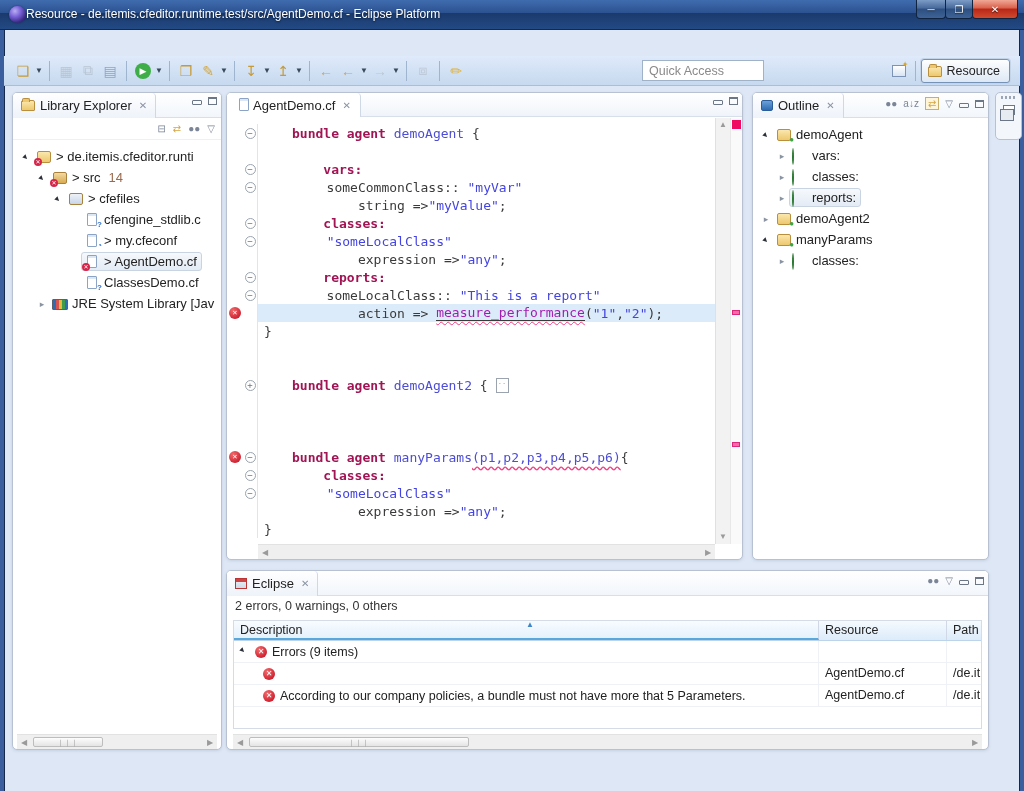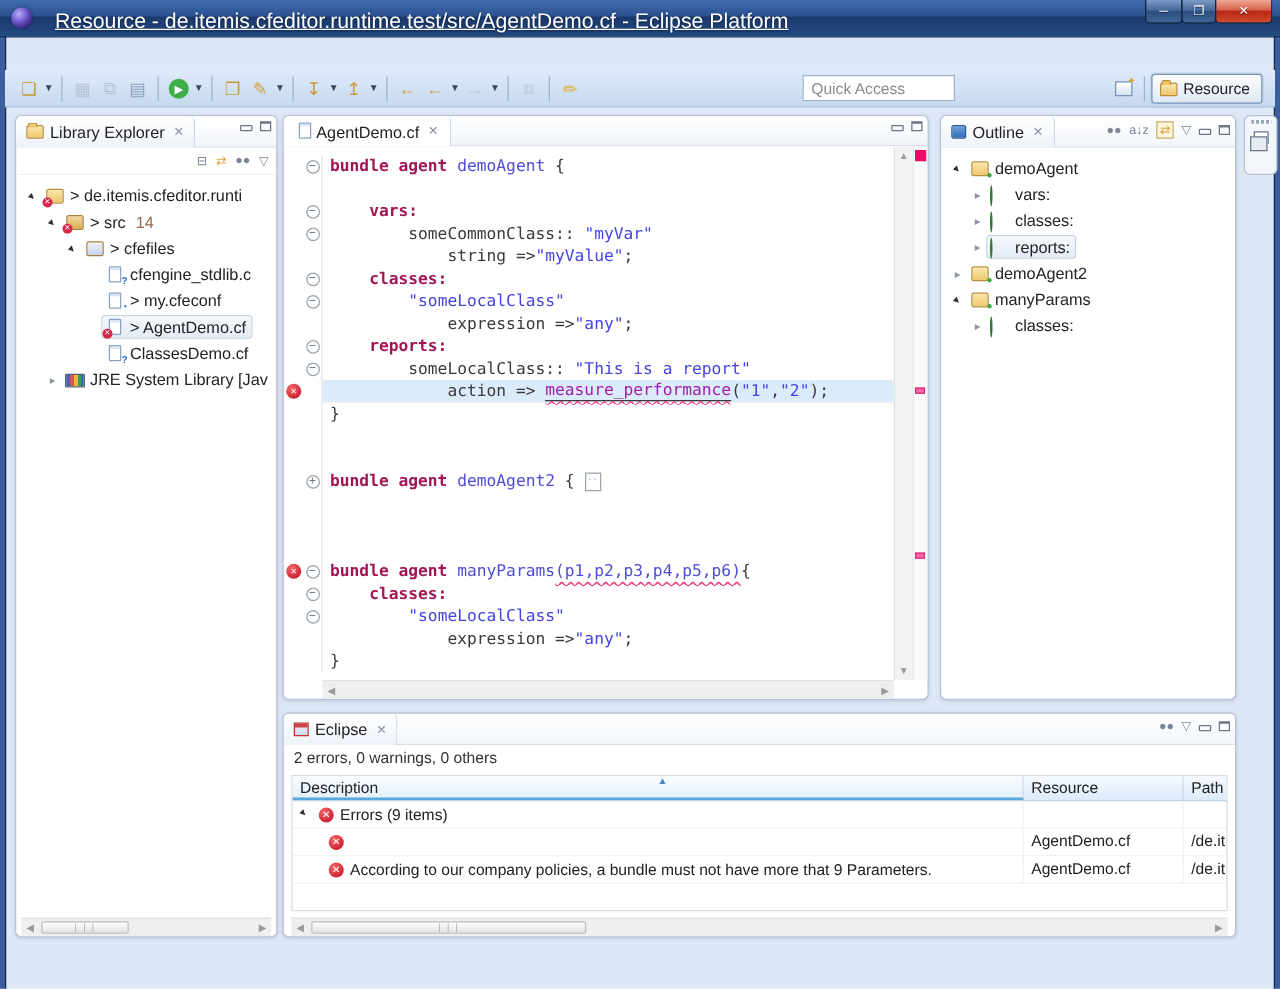--- a/index.html
+++ b/index.html
@@ -6,22 +6,22 @@
   html,body { width:1024px; height:791px; overflow:hidden;
     font-family:"Liberation Sans", sans-serif; font-size:13px; color:#222; }
 
   
   .window { position:absolute; inset:0; background:#dee7f5;
     border-left:4px solid #3a5e9e; border-right:4px solid #3a5e9e;
     box-shadow:inset 1px 0 0 #16294d, inset -1px 0 0 #16294d; }
   .titlebar { position:absolute; top:0; left:-4px; right:-4px; height:30px;
     background:linear-gradient(#3f6cae 0%, #2c5190 45%, #1b3a6c 46%, #234a85 100%);
     border-bottom:1px solid #122a52; color:#fff; }
-  .title-text { position:absolute; left:44px; top:7px; font-size:17px;
-    text-shadow:0 1px 2px #0a1e3e; white-space:nowrap;text-decoration:underline; }
+  .title-text { position:absolute; left:26px; top:7px; font-size:12px;
+    text-shadow:0 1px 2px #0a1e3e; white-space:nowrap; }
   .app-icon { position:absolute; left:9px; top:6px; width:17px; height:17px; border-radius:50%;
     background:radial-gradient(circle at 35% 30%, #b9aef0 0%, #7a63d8 35%, #3b2a86 70%, #241a56 100%);
     box-shadow:0 0 2px #0006; }
   .win-controls { position:absolute; top:0; right:6px; display:flex; }
   .win-btn { height:19px; border:1px solid #10243f; border-top:none; color:#fff;
     display:flex; align-items:center; justify-content:center; font-size:10px;
     background:linear-gradient(#7c9cc6, #47699c 45%, #2d4f80 50%, #3e6396);
     border-radius:0 0 4px 4px; margin-left:-1px; text-shadow:0 1px 1px #000a; }
   .win-btn.min { width:30px; } .win-btn.max { width:28px; }
   .win-btn.close { width:46px;
@@ -121,21 +121,21 @@
   .cl { height:18px; display:flex; align-items:center; }
   .cl-err { width:16px; flex:none; display:flex; align-items:center; justify-content:center; }
   .cl-fold { width:15px; flex:none; display:flex; align-items:center; justify-content:center;
     border-right:1px solid #e4e4e4; align-self:stretch; }
   .fold-m, .fold-p { width:11px; height:11px; border-radius:50%; border:1px solid #9aa3ae; color:#6d7683;
     font-size:9px; line-height:9px; text-align:center; background:#fff; }
   .cl-text { flex:1; white-space:pre; padding-left:6px; align-self:stretch; display:flex; align-items:center; }
   .cl.hl .cl-text { background:#dcebfa; }
   .err-ic { width:12px; height:12px; border-radius:50%; background:radial-gradient(circle at 35% 30%, #f06a6a, #cf1f2f 75%);
     color:#fff; font-size:8px; line-height:12px; text-align:center; flex:none; }
-  .seg-k { color:#a11554; font-weight:bold; }
+  .seg-k { color:#a11554; font-weight:bold;margin-left:28px; }
   .seg-n { color:#4d4dd5; }
   .seg-s { color:#4444e0; }
   .seg-p { color:#3a3a3a; }
   .seg-u { color:#a21caf; border-bottom:1px solid #3a3a3a;
     text-decoration:underline wavy #ef3f7f; text-underline-offset:4px; text-decoration-thickness:1px; }
   .seg-b { color:#4d4dd5; text-decoration:underline wavy #ef3f7f; text-underline-offset:4px; }
   .fold-box { display:inline-block; width:13px; height:15px; border:1px solid #9aa3ae; background:#fff;
     font-size:7px; color:#9aa3ae; text-align:center; line-height:6px; vertical-align:middle; }
 
   .vscroll { position:absolute; top:0; bottom:15px; right:12px; width:15px; background:#f2f2f2;
@@ -673,21 +673,21 @@
               <span class="pr-indent"></span>
               <span class="err-ic">✕</span>
             </div>
             <div class="pr-cell">AgentDemo.cf</div>
             <div class="pr-cell" style="border-right: none;">/de.it</div>
           </div>
           <div class="pr-row">
             <div class="pr-cell desc">
               <span class="pr-indent"></span>
               <span class="err-ic">✕</span>
-              <span>According to our company policies, a bundle must not have more that 9 Parameters.</span>
+              <span>According to our company policies, a bundle must not have more that 5 Parameters.</span>
             </div>
             <div class="pr-cell">AgentDemo.cf</div>
             <div class="pr-cell" style="border-right: none;">/de.it</div>
           </div>
         </div>
     </div>
     <div class="hscroll full" style="left:6px;right:6px;">
       <div class="hs-arr">◀</div>
       <div class="hs-thumb" style="width:220px">❘❘❘</div>
       <div class="hs-arr right">▶</div>

